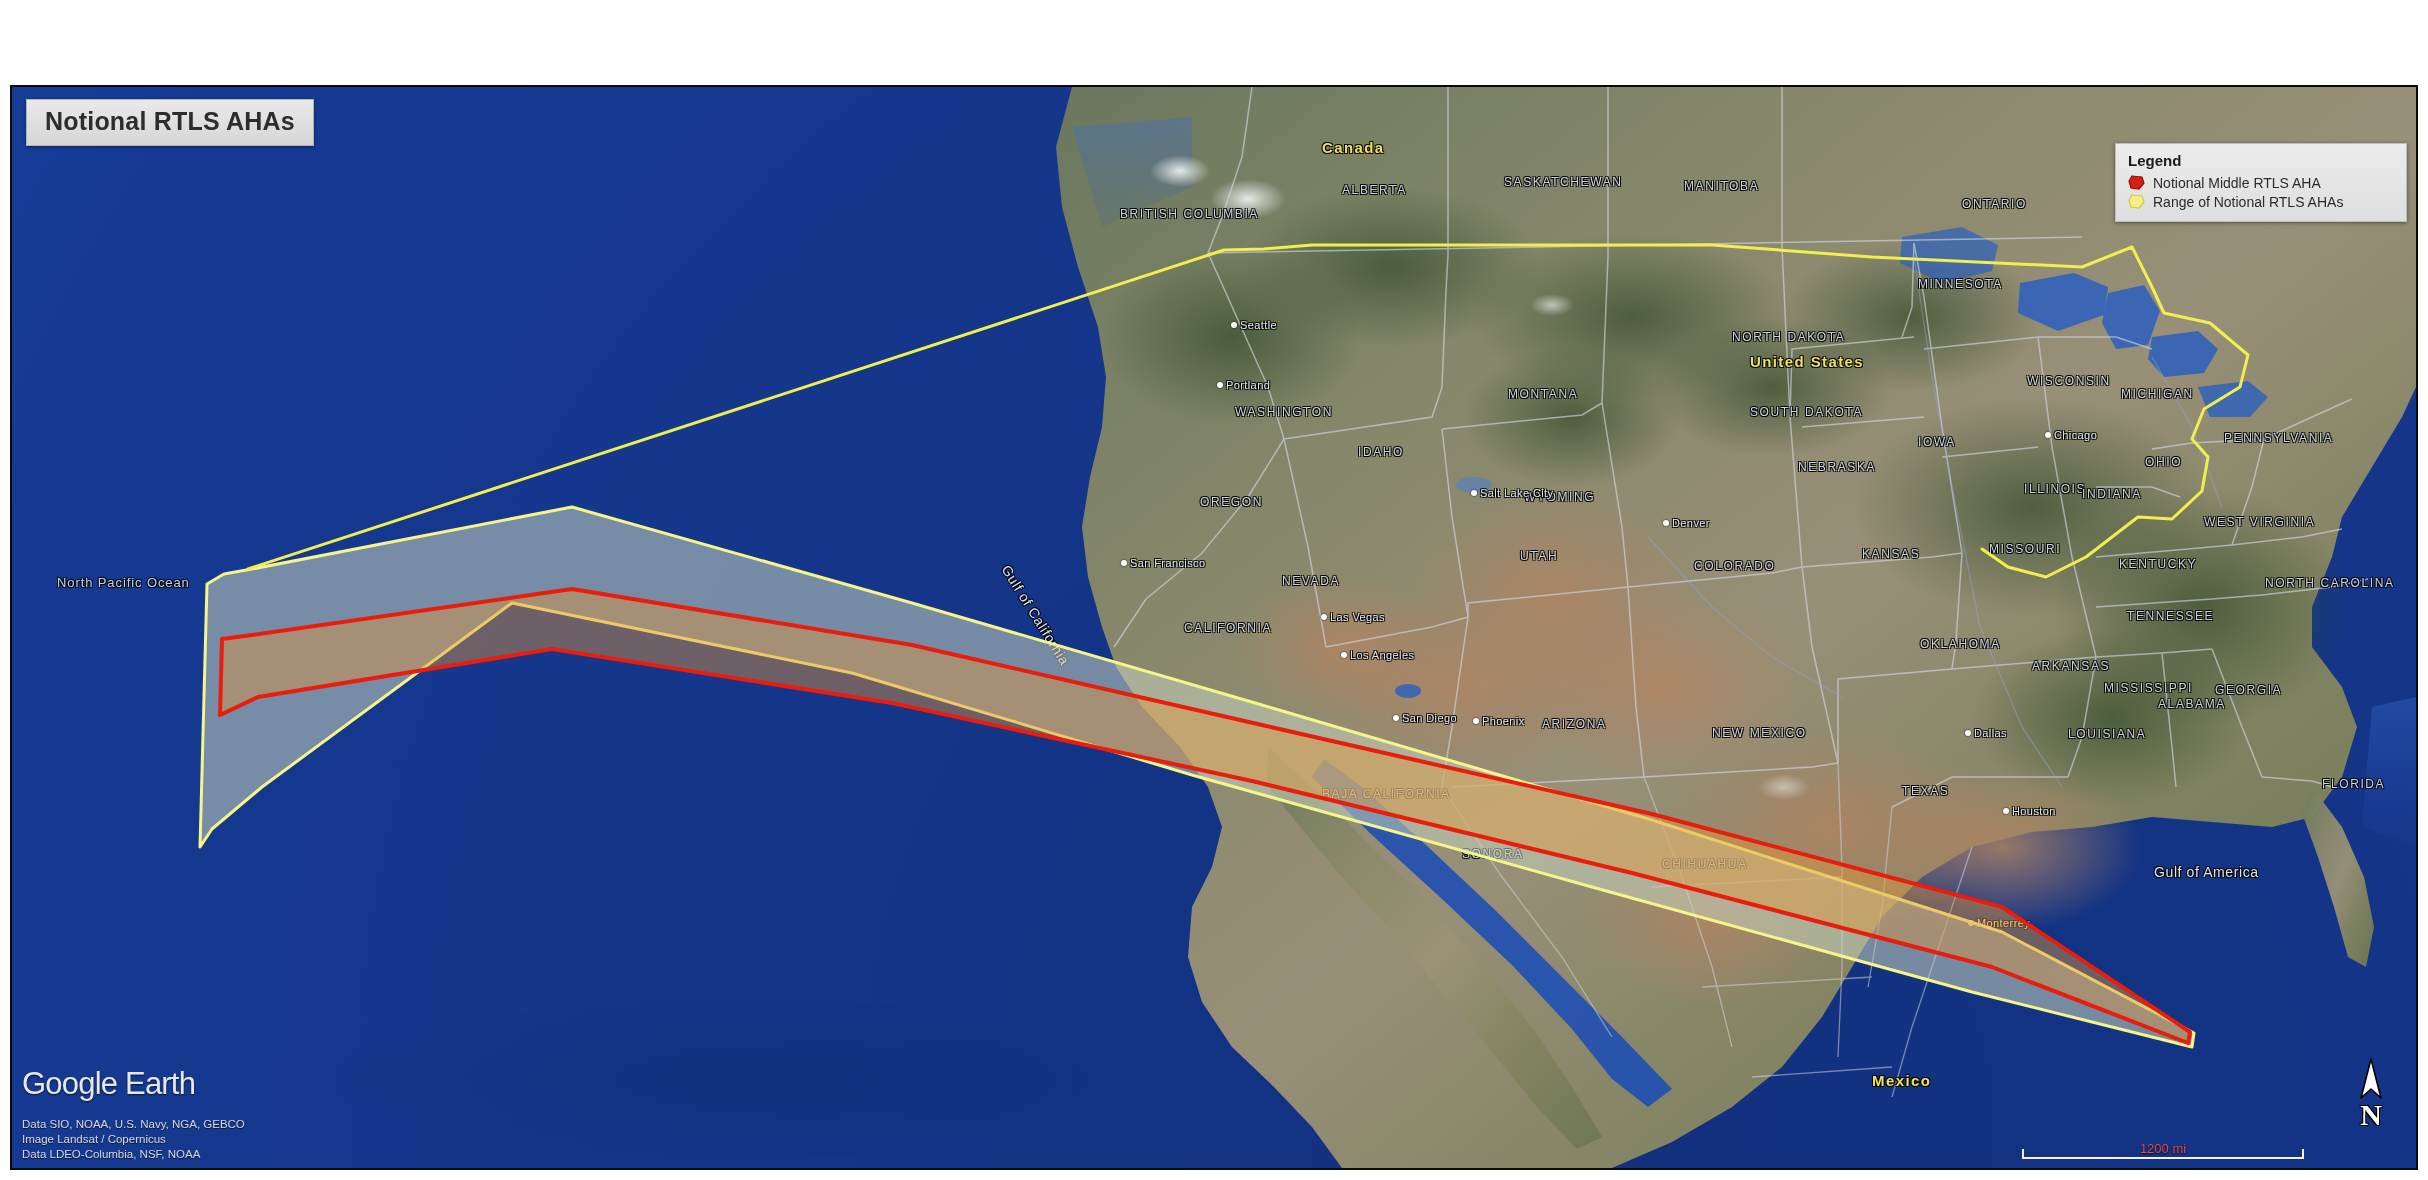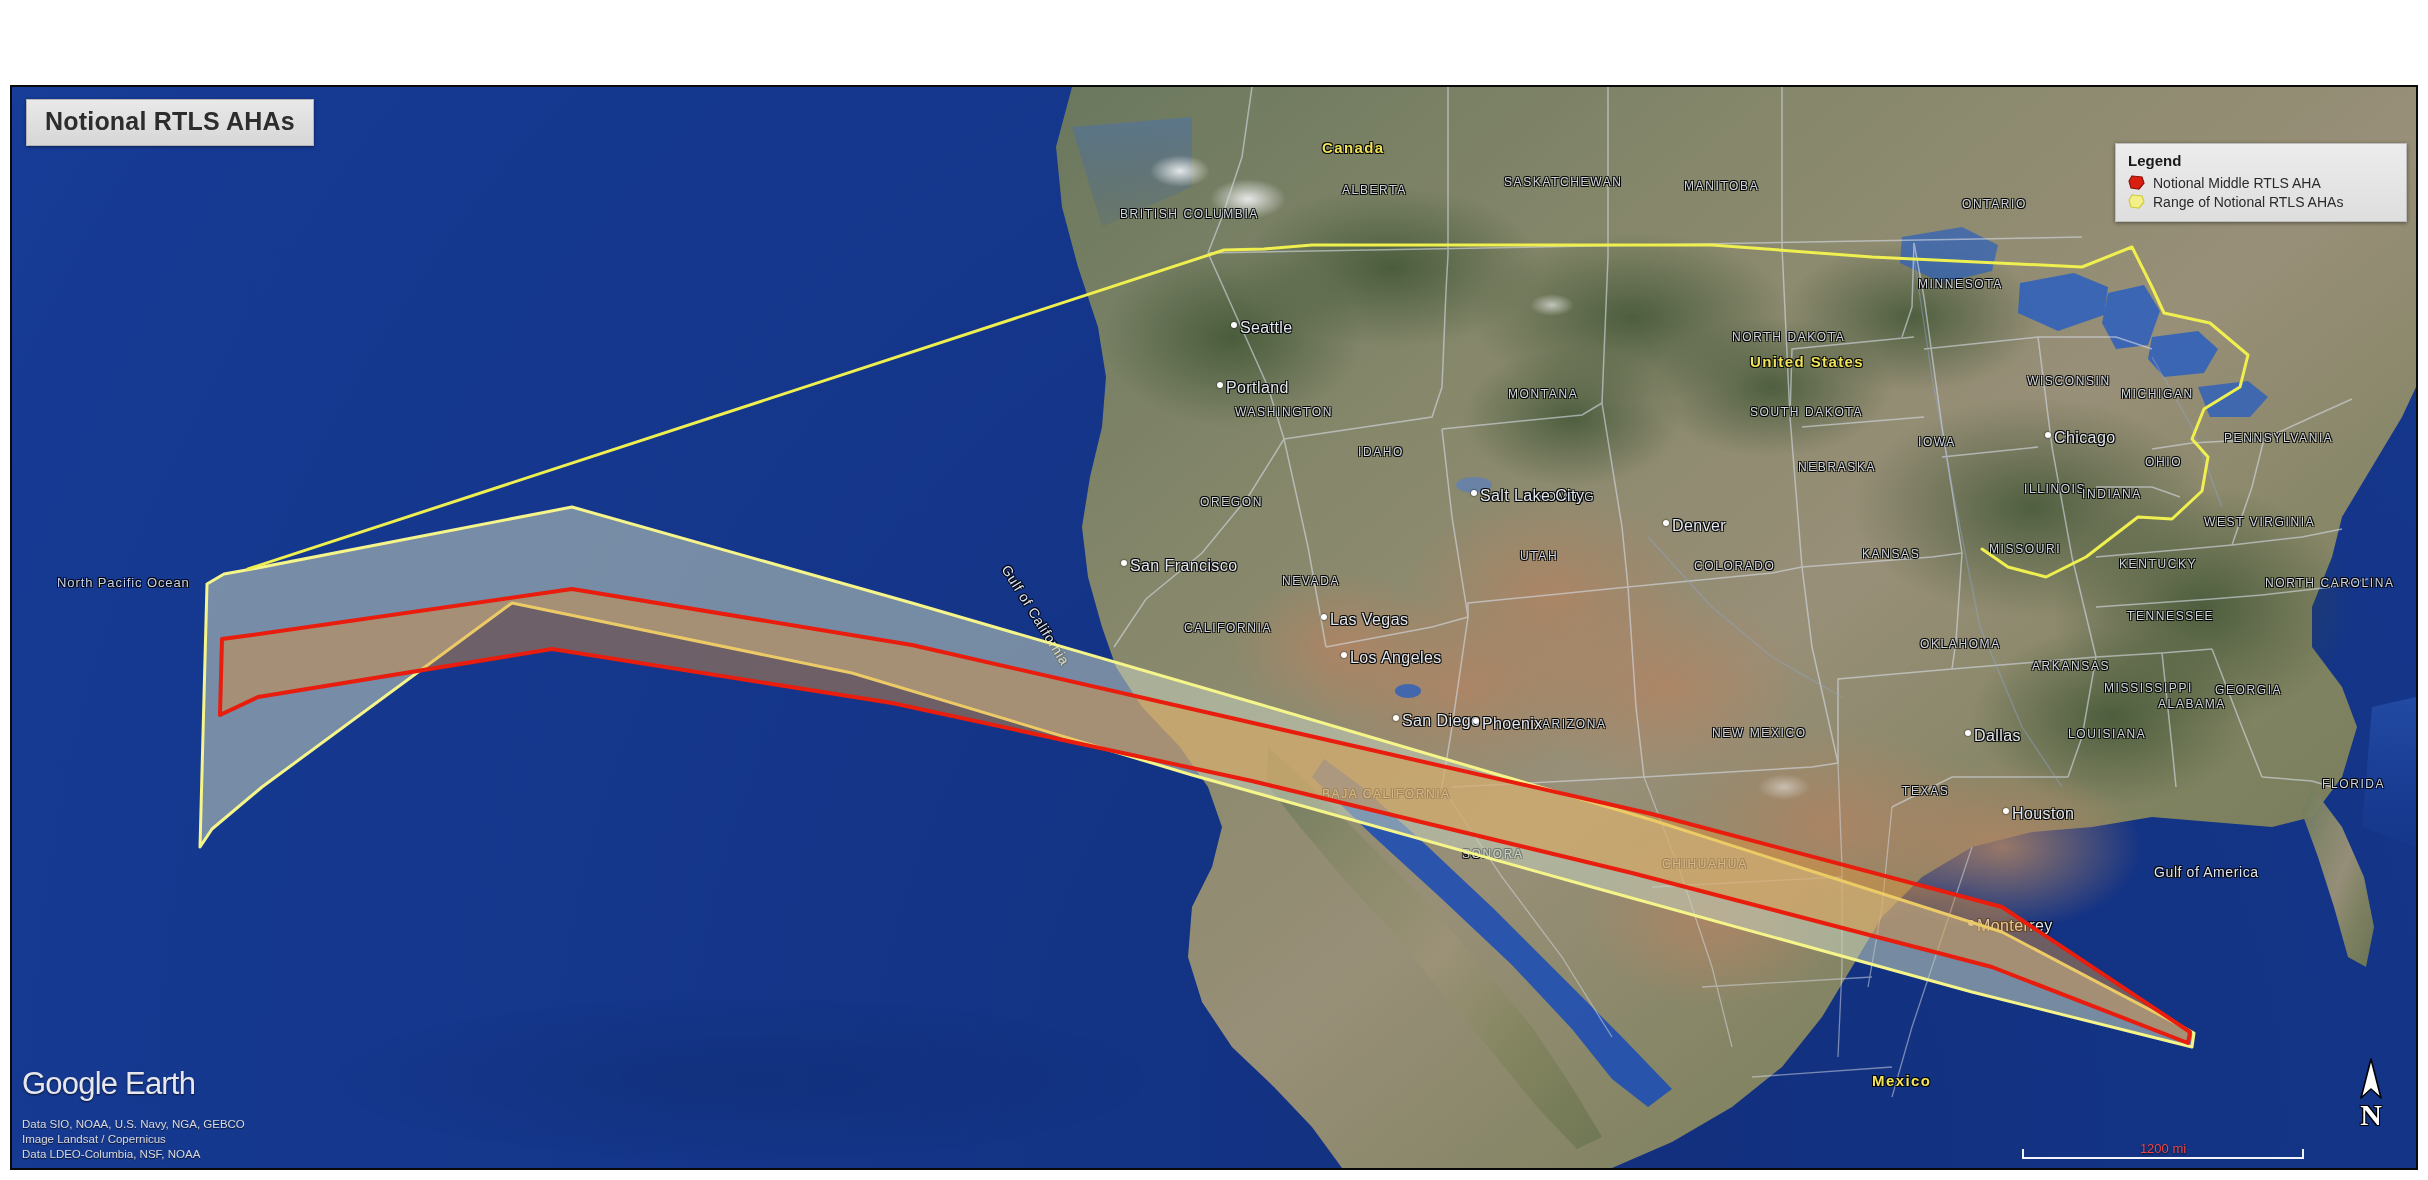--- a/index.html
+++ b/index.html
@@ -115,21 +115,21 @@
     text-shadow:
       -1px -1px 0 rgba(0,0,0,.9), 1px -1px 0 rgba(0,0,0,.9),
       -1px  1px 0 rgba(0,0,0,.9), 1px  1px 0 rgba(0,0,0,.9);
     pointer-events: none;
   }
   .geo-label.state { font-size: 12px; color: #cfd6e0; letter-spacing: 1.6px; }
   .geo-label.country {
     color: #f2e45a; font-size: 15px; font-weight: bold; letter-spacing: 1.4px;
   }
   .geo-label.ocean { font-size: 13px; color: #c9d3e2; letter-spacing: .9px; }
-  .geo-label.city { font-size: 16px; color: #e3e8f0; letter-spacing: .4px; }
+  .geo-label.city { font-size: 11px; color: #e3e8f0; letter-spacing: .4px; }
   .geo-label.water { font-size: 14px; color: #dfe6f2; letter-spacing: .6px; }
   .city-dot {
     position: absolute;
     width: 6px; height: 6px;
     border-radius: 50%;
     background: #ffffff;
     box-shadow: 0 0 2px rgba(0,0,0,.9);
     pointer-events: none;
   }
 

